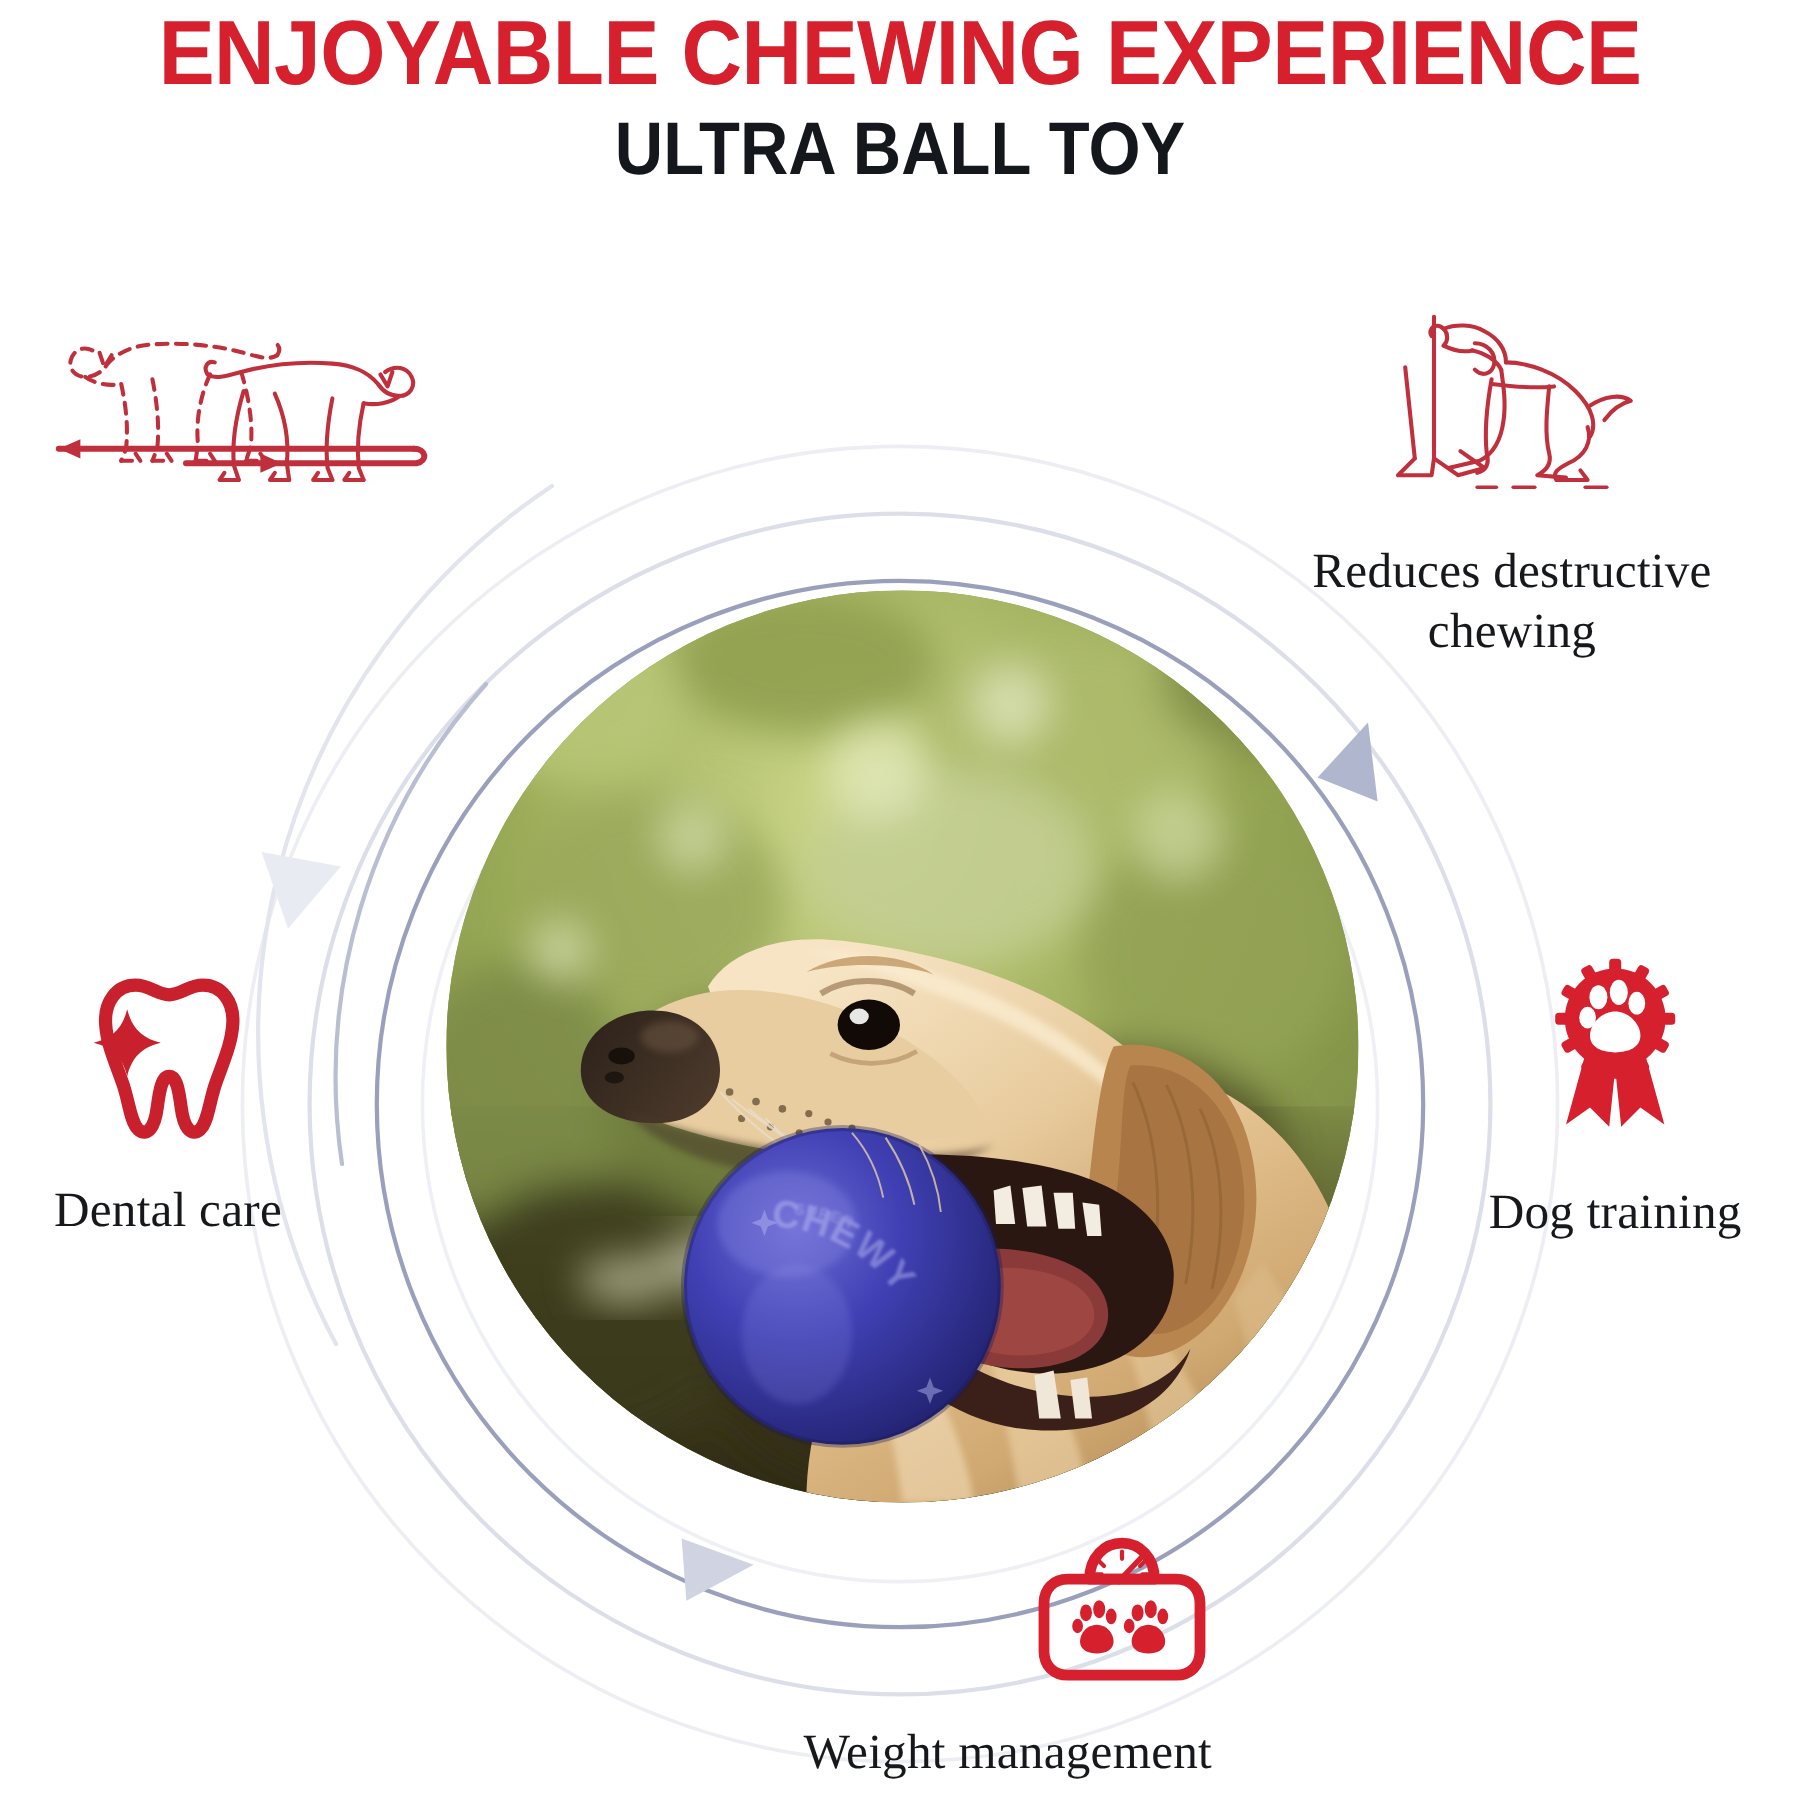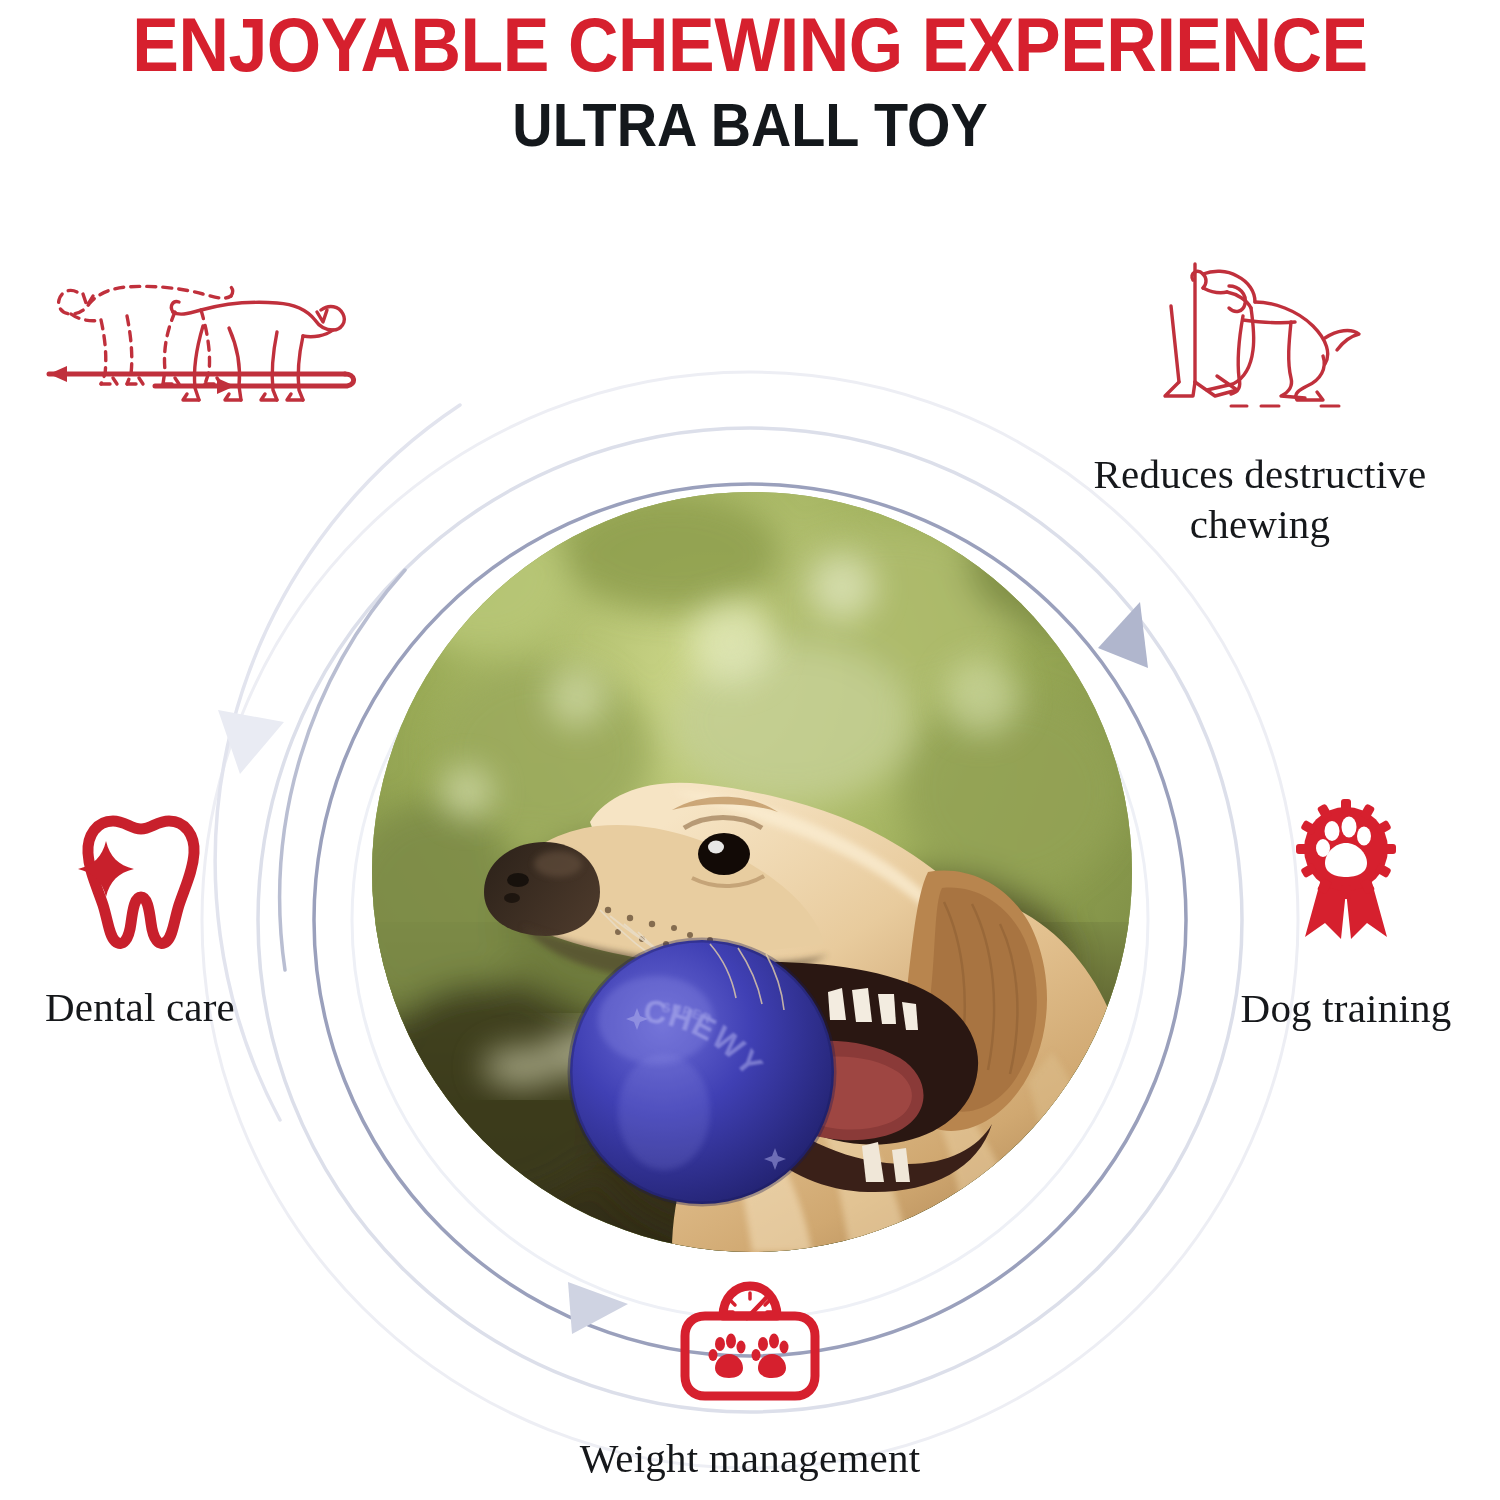--- a/index.html
+++ b/index.html
@@ -82,21 +82,21 @@
 
   #feat-destructive { left: 1025px; top: 250px; width: 470px; text-align: center; }
   #feat-destructive .icon { margin: 0 auto 30px; }
 
   #feat-dental { left: 0px; top: 805px; width: 280px; text-align: center; }
   #feat-dental .icon { margin: 0 auto 28px; }
 
   #feat-training { left: 1196px; top: 795px; width: 300px; text-align: center; }
   #feat-training .icon { margin: 0 auto 34px; }
 
-  #feat-weight { left: 490px; top: 1272px; width: 520px; text-align: center; }
+  #feat-weight { left: 490px; top: 1272px; width: 520px; text-align: right; }
   #feat-weight .icon { margin: 0 auto 22px; }
 </style>
 </head>
 <body>
 
 <div id="page">
 
   <div class="title-wrap">
     <div class="title-main">ENJOYABLE CHEWING EXPERIENCE</div>
     <div class="title-sub">ULTRA BALL TOY</div>

